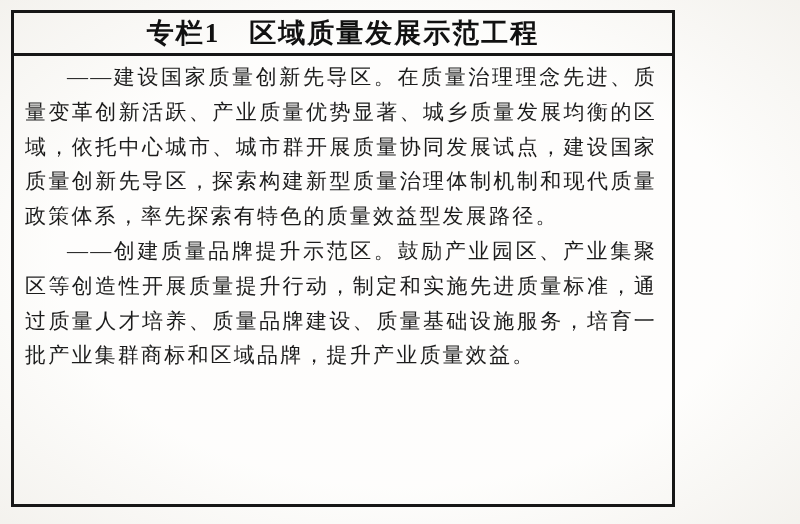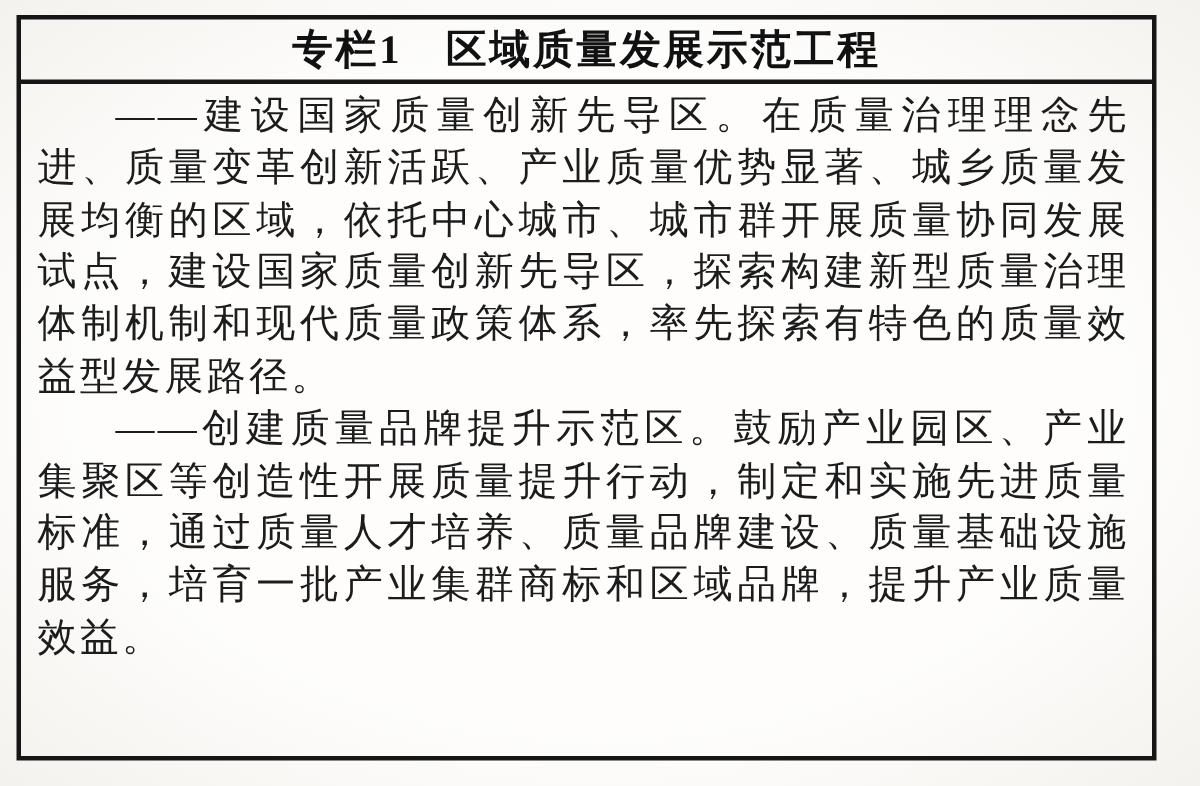--- a/index.html
+++ b/index.html
@@ -19,21 +19,21 @@
   .page {
     position: absolute;
     inset: 0;
     background:
       radial-gradient(ellipse at 50% 50%, rgba(255,255,255,0.6) 60%, rgba(205,200,190,0.18) 100%);
   }
   .box {
     position: absolute;
     left: 11px;
     top: 10px;
-    width: 760px;
+    width: 664px;
     height: 497px;
     border: 3px solid #161616;
     box-sizing: border-box;
     background: transparent;
   }
   .box-title {
     height: 40px;
     line-height: 40px;
     border-bottom: 3px solid #161616;
     text-align: center;
@@ -43,21 +43,21 @@
     color: #111;
     white-space: nowrap;
     overflow: hidden;
   }
   .box-body {
     padding: 4px 15px 0 11px;
   }
   .para {
     margin: 0;
     text-indent: 2em;
-    font-size: 26px;
+    font-size: 21px;
     line-height: 34.8px;
     letter-spacing: 2.2px;
     text-align: justify;
     text-justify: inter-ideograph;
     color: #1c1c1c;
   }
 </style>
 </head>
 <body>
 

